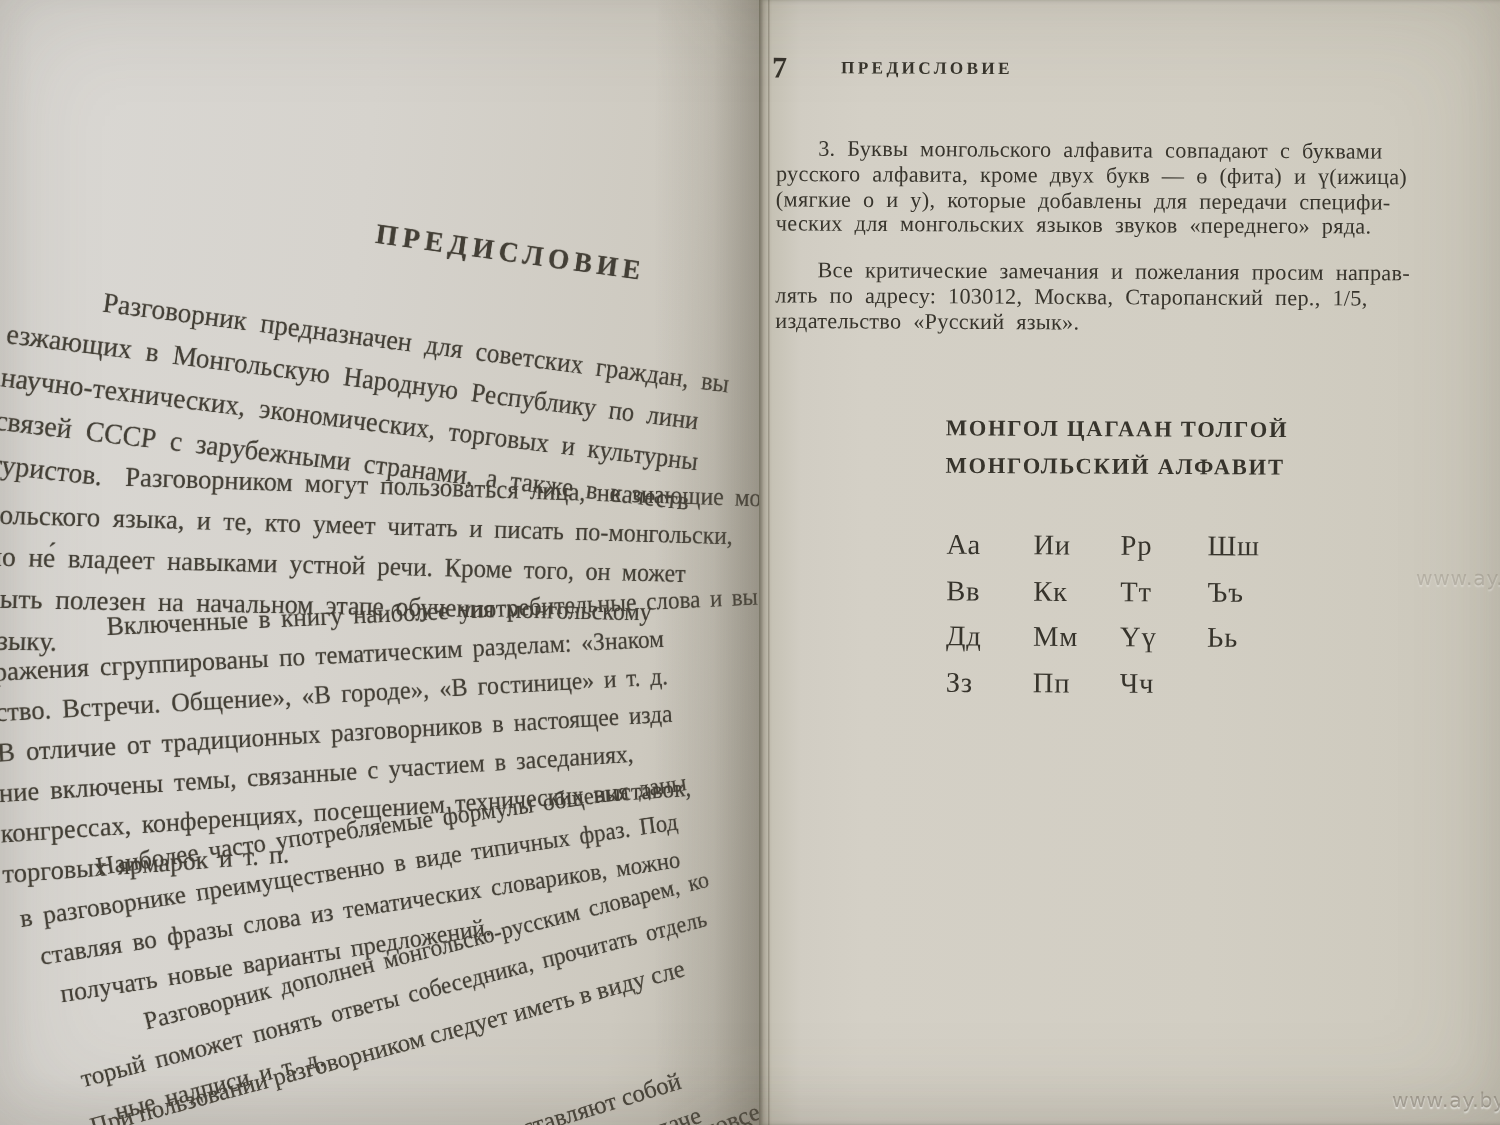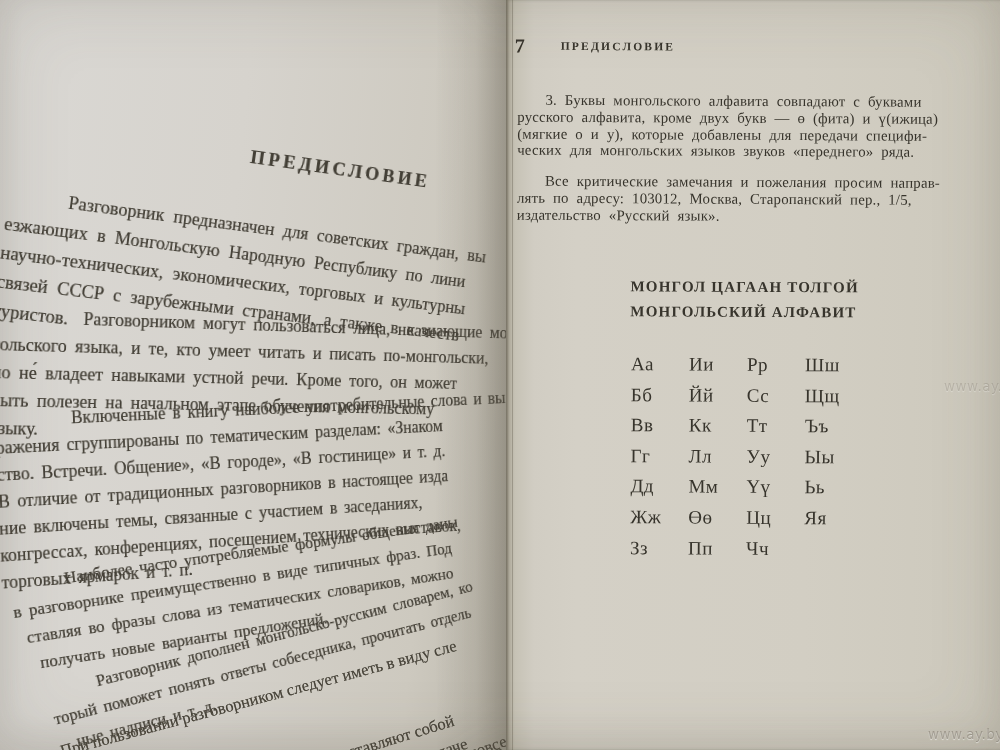--- a/index.html
+++ b/index.html
@@ -173,50 +173,32 @@
       <div class="rp-h2">МОНГОЛЬСКИЙ АЛФАВИТ</div>
 
       <div class="alphabet">
         <div class="alpha-row">
           <span class="alpha-cell">Аа</span>
           <span class="alpha-cell">Ии</span>
           <span class="alpha-cell">Рр</span>
           <span class="alpha-cell">Шш</span>
         </div>
         <div class="alpha-row">
-          <span class="alpha-cell">Бб</span>
-          <span class="alpha-cell">Йй</span>
-          <span class="alpha-cell">Сс</span>
-          <span class="alpha-cell">Щщ</span>
-        </div>
-        <div class="alpha-row">
           <span class="alpha-cell">Вв</span>
           <span class="alpha-cell">Кк</span>
           <span class="alpha-cell">Тт</span>
           <span class="alpha-cell">Ъъ</span>
         </div>
         <div class="alpha-row">
-          <span class="alpha-cell">Гг</span>
-          <span class="alpha-cell">Лл</span>
-          <span class="alpha-cell">Уу</span>
-          <span class="alpha-cell">Ыы</span>
-        </div>
-        <div class="alpha-row">
           <span class="alpha-cell">Дд</span>
           <span class="alpha-cell">Мм</span>
           <span class="alpha-cell">Үү</span>
           <span class="alpha-cell">Ьь</span>
         </div>
         <div class="alpha-row">
-          <span class="alpha-cell">Жж</span>
-          <span class="alpha-cell">Өө</span>
-          <span class="alpha-cell">Цц</span>
-          <span class="alpha-cell">Яя</span>
-        </div>
-        <div class="alpha-row">
           <span class="alpha-cell">Зз</span>
           <span class="alpha-cell">Пп</span>
           <span class="alpha-cell">Чч</span>
           <span class="alpha-cell"></span>
         </div>
       </div>
 
     </div>
   </div>
 

